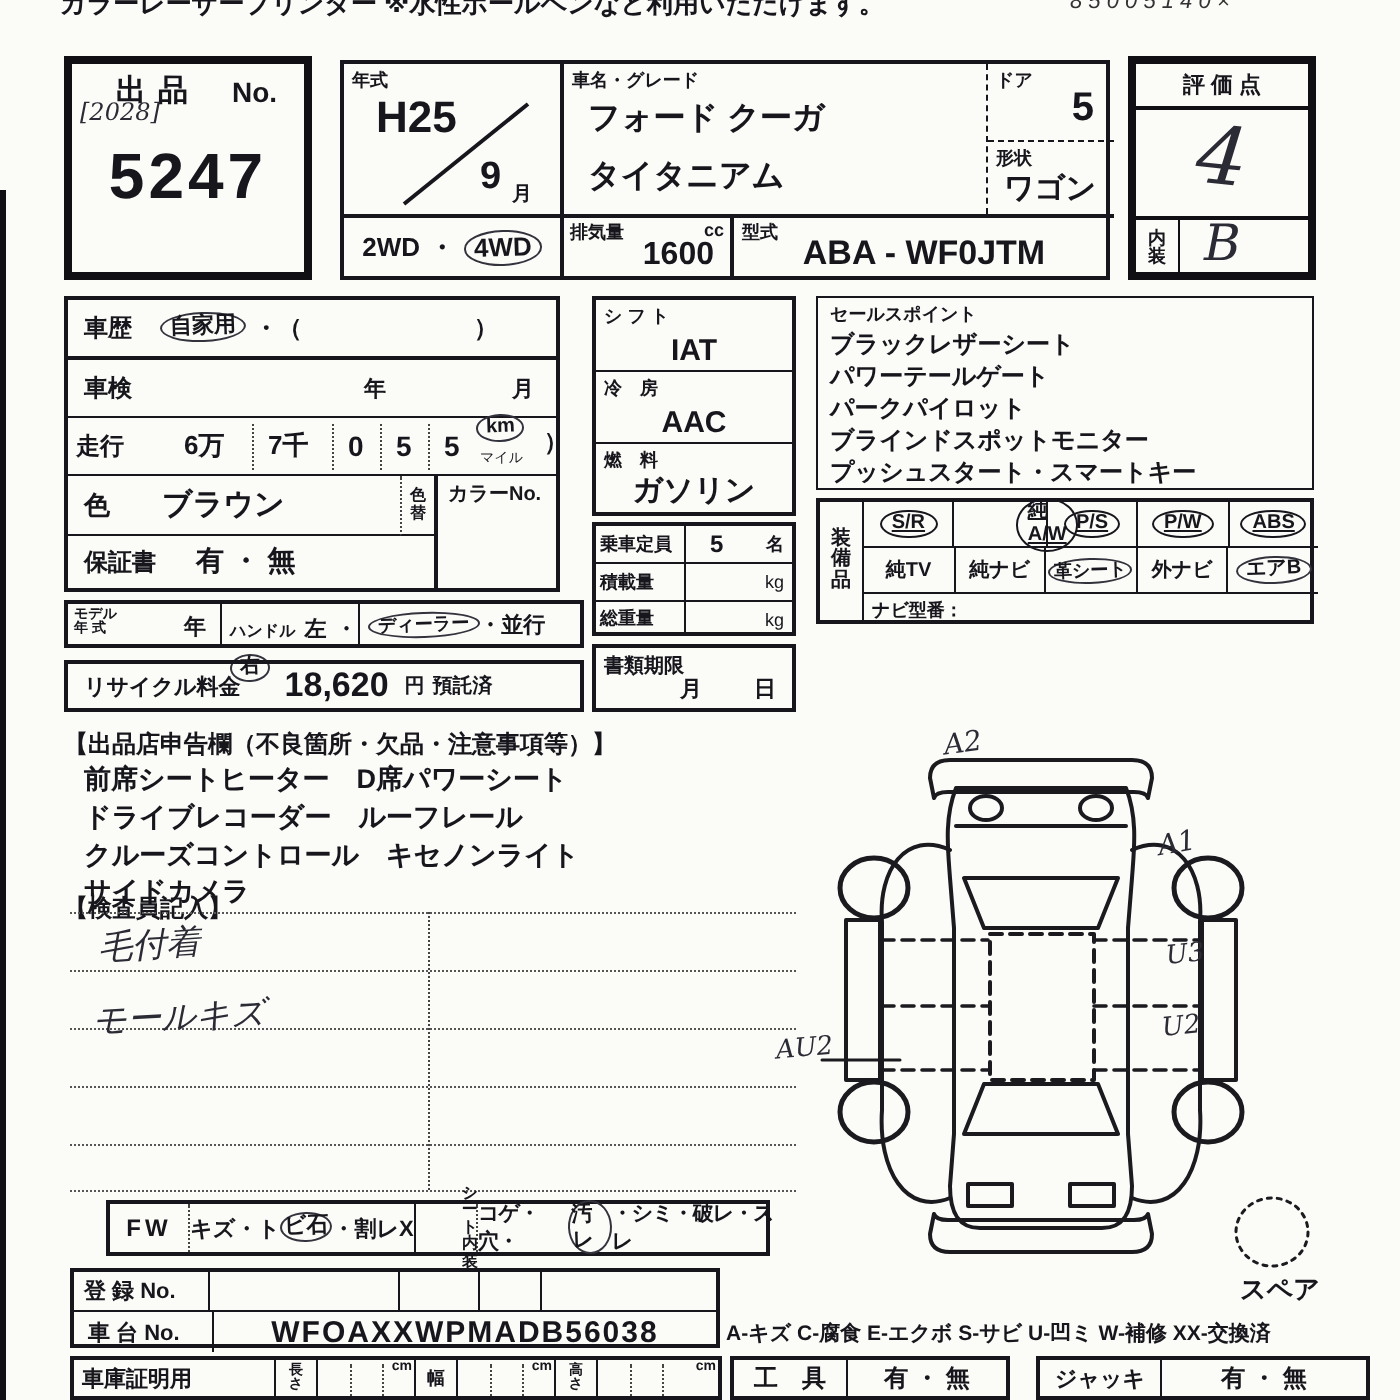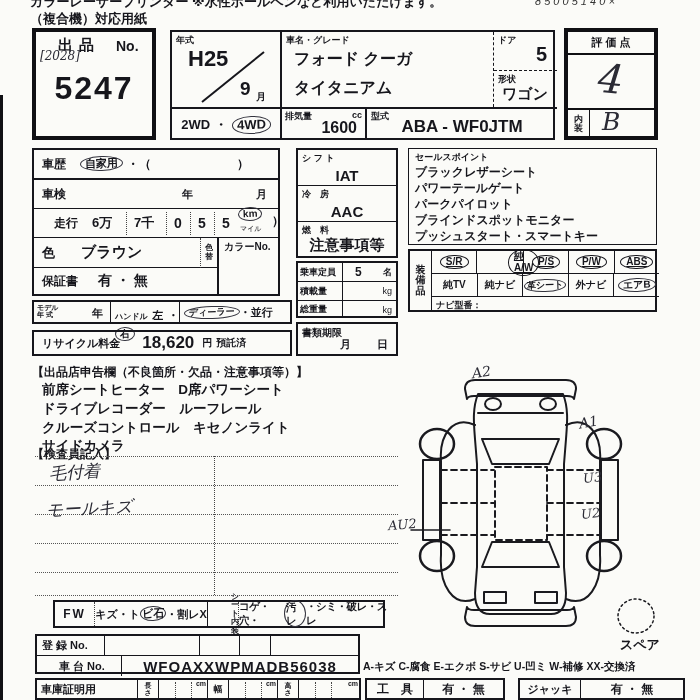--- a/index.html
+++ b/index.html
@@ -22,21 +22,20 @@
 </head>
 <body>
 
 <div id="page">
 
   <div class="abs" style="left:0;top:95;left:0px;top:95px;width:3px;height:605px;background:#101014;"></div>
 
   <div class="abs" style="left:30px;top:0;width:520px;height:11px;overflow:hidden;">
     <div class="b" style="position:absolute;top:-7px;font-size:13px;white-space:nowrap;">カラーレーザープリンター ※水性ボールペンなど利用いただけます。</div>
   </div>
-  <div class="abs b" style="left:30px;top:10px;font-size:13px;">（複合機）対応用紙</div>
   <div class="abs" style="left:535px;top:0;width:160px;height:8px;overflow:hidden;font-style:italic;">
     <div style="position:absolute;top:-5px;font-size:11px;white-space:nowrap;color:#333;">8 5 0 0 5 1 4 0 ×</div>
   </div>
 
   <div class="abs bx3" style="left:32px;top:28px;width:124px;height:112px;">
     <span class="abs b" style="left:22px;top:4px;font-size:15px;letter-spacing:6px;">出品</span>
     <span class="abs b" style="left:80px;top:6px;font-size:14px;">No.</span>
     <span class="abs hand" style="left:4px;top:17px;font-size:12px;">[2028]</span>
     <div class="abs b" style="left:0;top:38px;width:100%;text-align:center;font-size:32px;letter-spacing:2px;">5247</div>
   </div>
@@ -105,21 +104,21 @@
       <span class="b" style="font-size:12px;margin-left:4px;">・（</span>
       <span class="b" style="font-size:12px;margin-left:86px;">）</span>
     </div>
 
     <div class="abs cell" style="left:0;top:30px;width:100%;height:29px;border-bottom:1.5px solid #16161c;padding-left:8px;">
       <span class="b" style="font-size:12px;">車検</span>
       <span class="b" style="font-size:11px;position:absolute;left:148px;">年</span>
       <span class="b" style="font-size:11px;position:absolute;left:222px;">月</span>
     </div>
 
-    <div class="abs cell" style="left:0;top:59px;width:100%;height:29px;border-bottom:1.5px solid #16161c;padding-left:20px;">
+    <div class="abs cell" style="left:0;top:59px;width:100%;height:29px;border-bottom:1.5px solid #16161c;padding-left:4px;">
       <span class="b" style="font-size:12px;">走行</span>
       <span class="b" style="font-size:13px;position:absolute;left:58px;">6万</span>
       <span class="abs dotl" style="left:92px;top:3px;height:23px;"></span>
       <span class="b" style="font-size:13px;position:absolute;left:100px;">7千</span>
       <span class="abs dotl" style="left:132px;top:3px;height:23px;"></span>
       <span class="b" style="font-size:14px;position:absolute;left:140px;">0</span>
       <span class="abs dotl" style="left:156px;top:3px;height:23px;"></span>
       <span class="b" style="font-size:14px;position:absolute;left:164px;">5</span>
       <span class="abs dotl" style="left:180px;top:3px;height:23px;"></span>
       <span class="b" style="font-size:14px;position:absolute;left:188px;">5</span>
@@ -176,21 +175,21 @@
     <div class="abs" style="left:0;top:0;width:100%;height:36px;border-bottom:1.5px solid #16161c;">
       <span class="lbl" style="position:absolute;left:4px;top:2px;">シ フ ト</span>
       <div class="b" style="position:absolute;bottom:1px;width:100%;text-align:center;font-size:15px;">IAT</div>
     </div>
     <div class="abs" style="left:0;top:36px;width:100%;height:36px;border-bottom:1.5px solid #16161c;">
       <span class="lbl" style="position:absolute;left:4px;top:2px;">冷　房</span>
       <div class="b" style="position:absolute;bottom:1px;width:100%;text-align:center;font-size:15px;">AAC</div>
     </div>
     <div class="abs" style="left:0;top:72px;width:100%;height:34px;">
       <span class="lbl" style="position:absolute;left:4px;top:2px;">燃　料</span>
-      <div class="b" style="position:absolute;bottom:1px;width:100%;text-align:center;font-size:15px;">注意事項等</div>
+      <div class="b" style="position:absolute;bottom:1px;width:100%;text-align:center;font-size:15px;">ガソリン</div>
     </div>
   </div>
 
   <div class="abs bx" style="left:296px;top:261px;width:102px;height:57px;">
     <div class="abs cell" style="left:0;top:0;width:100%;height:19px;border-bottom:1.5px solid #16161c;">
       <span class="b" style="font-size:9px;padding-left:2px;width:42px;border-right:1.5px solid #16161c;height:100%;display:flex;align-items:center;">乗車定員</span>
       <span class="b" style="font-size:12px;margin-left:12px;">5</span>
       <span class="b" style="font-size:9px;margin-left:auto;padding-right:4px;">名</span>
     </div>
     <div class="abs cell" style="left:0;top:19px;width:100%;height:19px;border-bottom:1.5px solid #16161c;">
@@ -306,21 +305,21 @@
   </div>
 
   <div class="abs bx" style="left:35px;top:634px;width:325px;height:40px;">
     <div class="abs cell" style="left:0;top:0;width:100%;height:20px;border-bottom:1.5px solid #16161c;">
       <span class="b" style="font-size:11px;width:62px;padding-left:5px;border-right:1.5px solid #16161c;height:100%;display:flex;align-items:center;">登 録 No.</span>
       <span class="abs" style="left:162px;top:0;height:20px;border-left:1.5px solid #16161c;"></span>
       <span class="abs" style="left:202px;top:0;height:20px;border-left:1.5px solid #16161c;"></span>
       <span class="abs" style="left:233px;top:0;height:20px;border-left:1.5px solid #16161c;"></span>
     </div>
     <div class="abs cell" style="left:0;top:20px;width:100%;height:20px;">
-      <span class="b" style="font-size:11px;width:62px;padding-left:22px;border-right:1.5px solid #16161c;height:100%;display:flex;align-items:center;">車 台 No.</span>
+      <span class="b" style="font-size:11px;width:62px;padding-left:7px;border-right:1.5px solid #16161c;height:100%;display:flex;align-items:center;">車 台 No.</span>
       <span class="b" style="font-size:15px;flex:1;text-align:center;letter-spacing:1px;">WFOAXXWPMADB56038</span>
     </div>
   </div>
 
   <div class="abs bx" style="left:35px;top:678px;width:326px;height:22px;display:flex;">
     <div class="cell b" style="width:96px;font-size:11px;padding-left:4px;border-right:1.5px solid #16161c;">車庫証明用</div>
     <div class="vtx" style="width:20px;border-right:1px solid #16161c;font-size:7px;font-weight:bold;">
       <span>長</span>
         <span>さ</span>
     </div>

